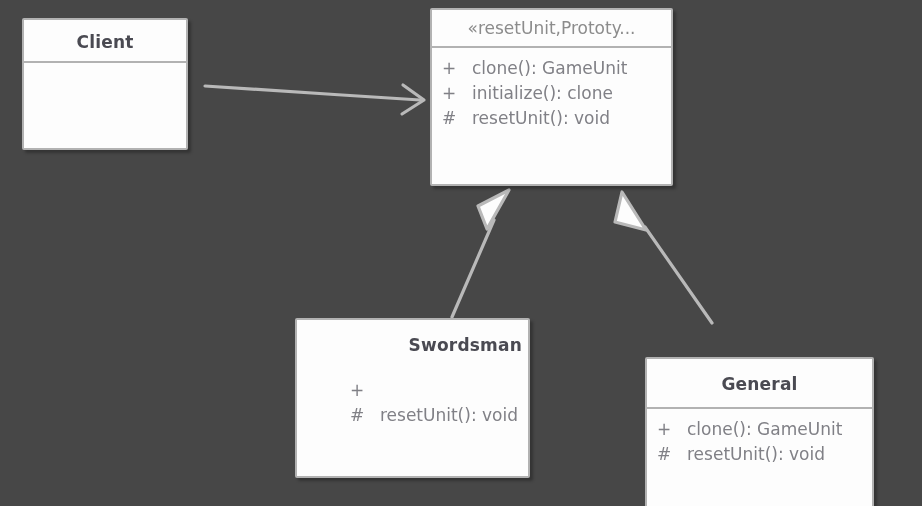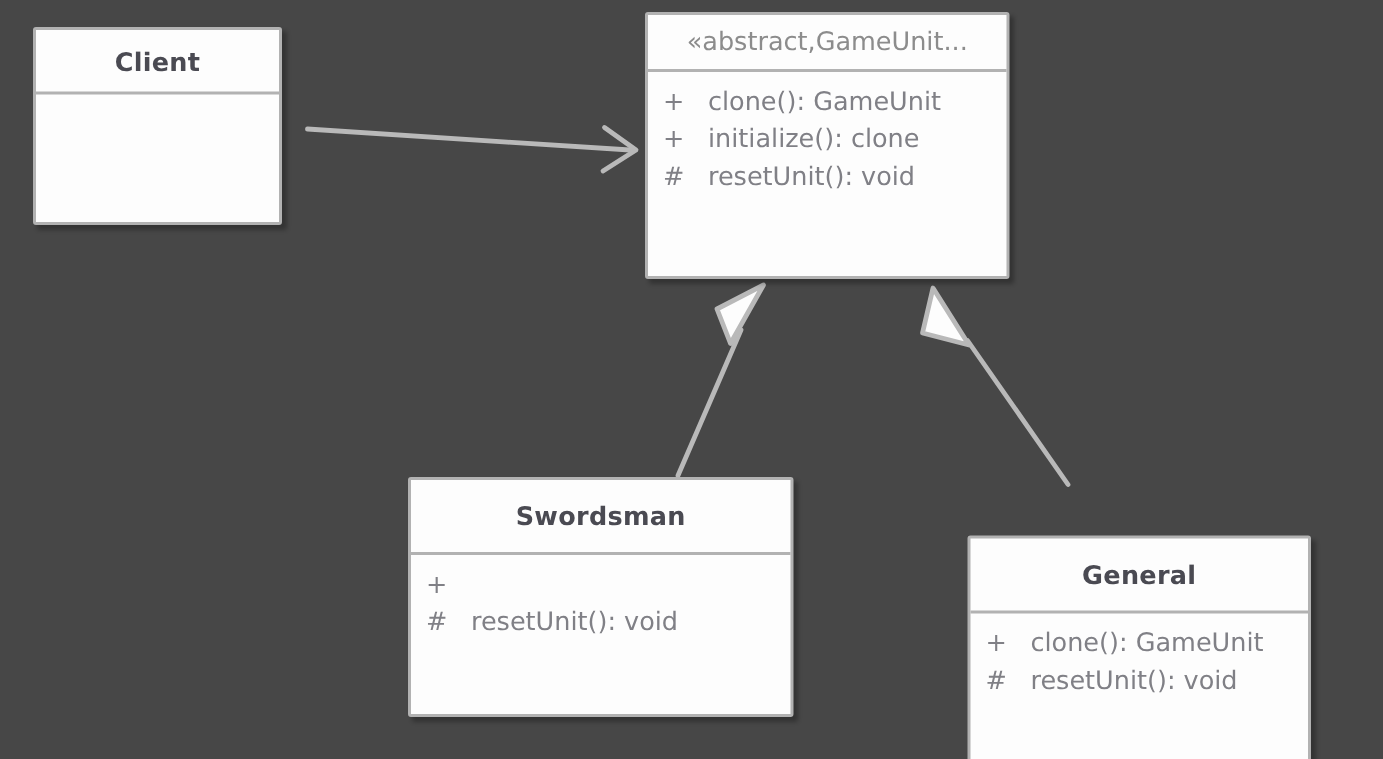--- a/index.html
+++ b/index.html
@@ -78,21 +78,21 @@
     flex: 0 0 30px;
     color: #808086;
   }
   .member-sig {
     flex: 1 1 auto;
   }
   
   #box-client      { left: 22px;  top: 18px;  width: 166px; height: 132px; }
   #box-client .class-header { padding-top: 11px; }
   #box-gameunit    { left: 430px; top: 8px;   width: 243px; height: 178px; }
-  #box-swordsman   { left: 272px; top: 318px; width: 257px; height: 160px; }
+  #box-swordsman   { left: 295px; top: 318px; width: 235px; height: 160px; align-items: flex-end; }
   #box-general     { left: 645px; top: 325px; width: 229px; height: 162px; margin-top: 32px; }
   #box-swordsman .class-header,
   #box-general .class-header { padding-top: 14px; padding-bottom: 12px; }
 </style>
 </head>
 <body>
 
 <div id="canvas">
 
   <svg class="edges" viewBox="0 0 922 506" xmlns="http://www.w3.org/2000/svg">
@@ -116,21 +116,21 @@
   <div class="uml-class" id="box-client">
     <div class="class-header">
       <span class="class-name">Client</span>
     </div>
     <div class="compartment-divider"></div>
     <div class="class-body"></div>
   </div>
 
   <div class="uml-class" id="box-gameunit">
     <div class="class-header">
-      <span class="stereotype">«abstract,GameUnit...</span>
+      <span class="stereotype">«resetUnit,Prototy...</span>
     </div>
     <div class="compartment-divider"></div>
     <div class="class-body">
       <div class="member-row">
         <span class="member-vis">+</span>
         <span class="member-sig">clone(): GameUnit</span>
       </div>
       <div class="member-row">
         <span class="member-vis">+</span>
         <span class="member-sig">initialize(): clone</span>

